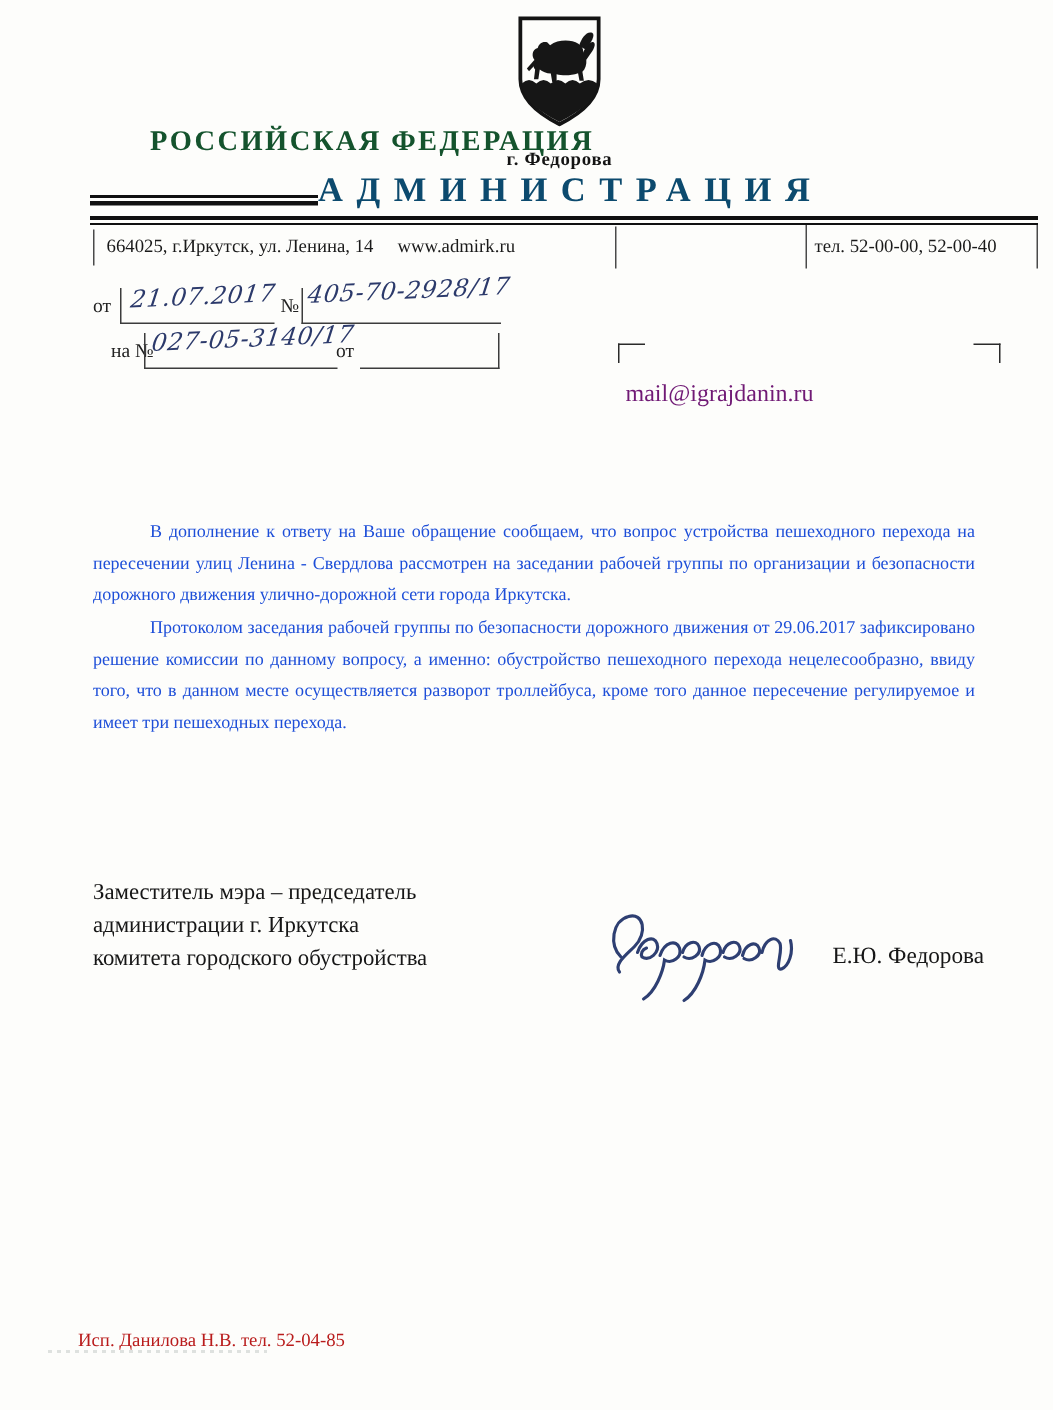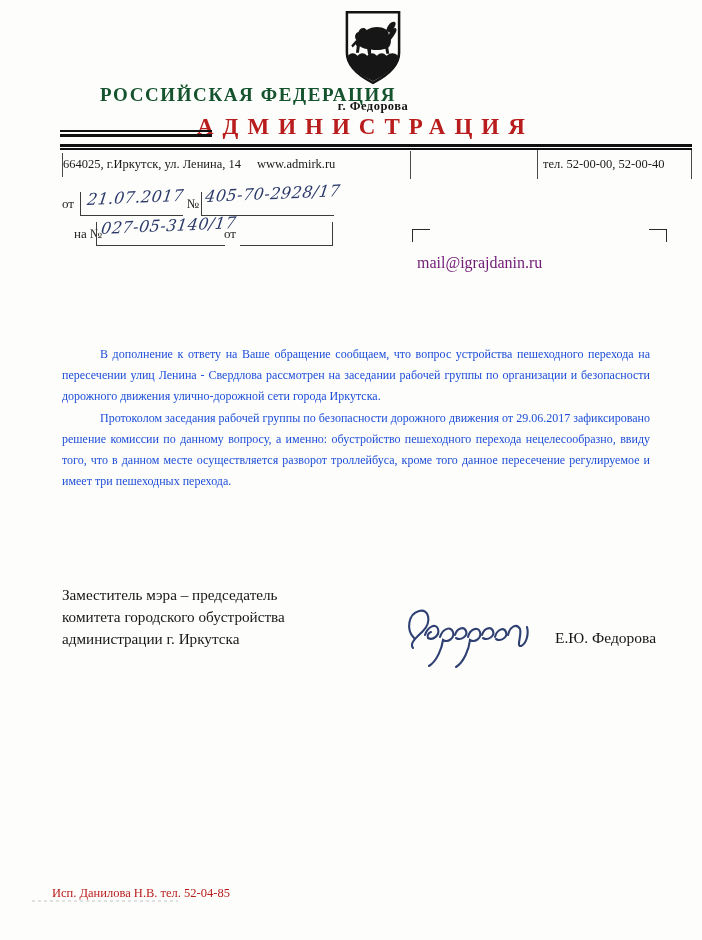--- a/index.html
+++ b/index.html
@@ -14,35 +14,35 @@
   
   .country{
     left:100px;top:84px;width:546px;text-align:left;
     font-weight:bold;font-size:19px;letter-spacing:1.6px;color:#14532d;
   }
   .city{
     left:100px;top:99px;width:546px;text-align:center;
     font-weight:bold;font-size:12.5px;letter-spacing:.5px;color:#141414;
   }
   .org-title{
-    left:197px;top:114px;
-    font-weight:bold;font-size:23px;letter-spacing:9px;color:#b91c1c;
+    left:212px;top:114px;
+    font-weight:bold;font-size:23px;letter-spacing:9px;color:#0c4a6e;
     white-space:nowrap;
   }
   .rule-left{
     left:60px;top:130px;width:152px;height:7px;
     background:linear-gradient(#101010 0 2px,transparent 2px 4px,#101010 4px 7px);
   }
   .rule-full{
     left:60px;top:144px;width:632px;height:6px;
     background:linear-gradient(#101010 0 3px,transparent 3px 4.5px,#101010 4.5px 6px);
   }
   .vtick{width:1px;background:#4a4a4a;}
   .addr-row{font-size:12.5px;color:#1a1a1a;white-space:nowrap;}
-  .addr-text{left:63px;top:157px;}
+  .addr-text{left:71px;top:157px;}
   .addr-site{margin-left:16px;}
   .phone-text{left:543px;top:157px;}
   
   .ref-label{font-size:13px;color:#222;}
   .ref-field{border-bottom:1.5px solid #3c3c3c;}
   .ref-field.l{border-left:1px solid #3c3c3c;}
   .ref-field.r{border-right:1px solid #3c3c3c;}
   .hand{
     font-family:"DejaVu Serif","Liberation Serif",serif;
     font-style:italic;color:#2c3a6b;font-size:16px;letter-spacing:.5px;
@@ -121,22 +121,22 @@
   <div class="abs corner tr" style="left:649px;top:229px;"></div>
   <div class="abs email">mail@igrajdanin.ru</div>
 
   <div class="abs body-text">
     <p>В дополнение к ответу на Ваше обращение сообщаем, что вопрос устройства пешеходного перехода на пересечении улиц Ленина - Свердлова рассмотрен на заседании рабочей группы по организации и безопасности дорожного движения улично-дорожной сети города Иркутска.</p>
     <p>Протоколом заседания рабочей группы по безопасности дорожного движения от 29.06.2017 зафиксировано решение комиссии по данному вопросу, а именно: обустройство пешеходного перехода нецелесообразно, ввиду того, что в данном месте осуществляется разворот троллейбуса, кроме того данное пересечение регулируемое и имеет три пешеходных перехода.</p>
   </div>
 
   <div class="abs sig-pos">
     <div>Заместитель мэра – председатель</div>
+    <div>администрации г. Иркутска</div>
     <div>комитета городского обустройства</div>
-    <div>администрации г. Иркутска</div>
   </div>
 
   <svg class="abs sig-scribble" viewBox="0 0 140 82" aria-hidden="true">
     <g fill="none" stroke="#2e3f72" stroke-width="2.1" stroke-linecap="round">
       <path d="M16,48 C8,40 10,24 21,21 C31,18 34,32 25,41 C19,47 11,53 15,58"></path>
       <path d="M27,45 C30,36 38,33 40,39 C42,45 35,51 30,48 C29,46 30,43 33,42"></path>
       <path d="M42,47 C45,38 53,36 55,42 C57,48 50,53 45,50 C44,58 39,71 31,76"></path>
       <path d="M57,45 C59,38 66,36 68,41 C70,46 63,51 58,48"></path>
       <path d="M70,47 C72,39 80,36 82,42 C84,48 77,53 72,50 C71,59 66,72 58,77"></path>
       <path d="M84,45 C86,38 93,36 95,41 C97,46 90,51 85,48"></path>

